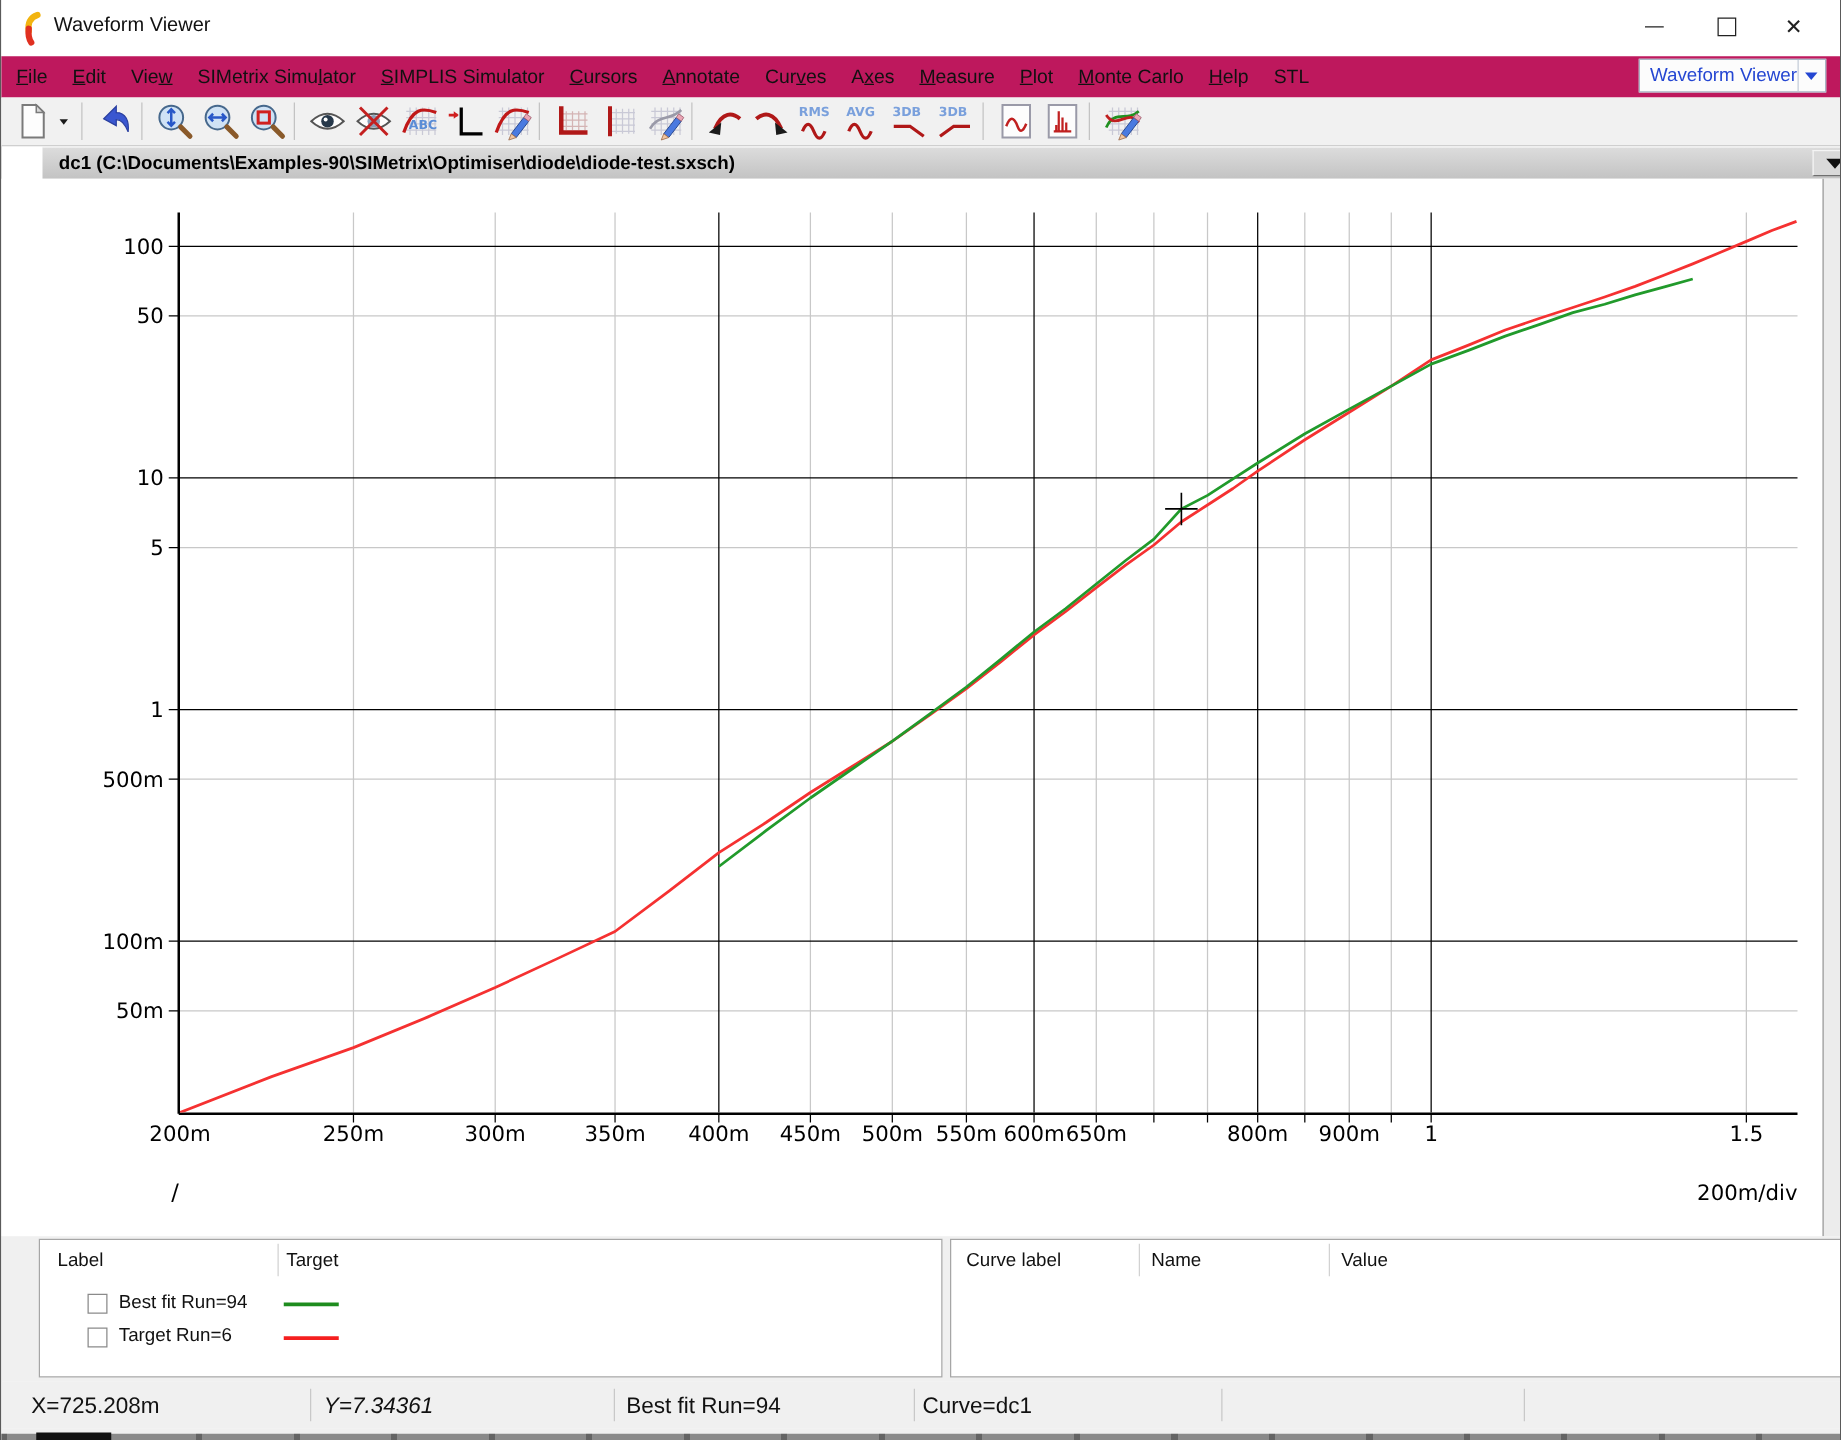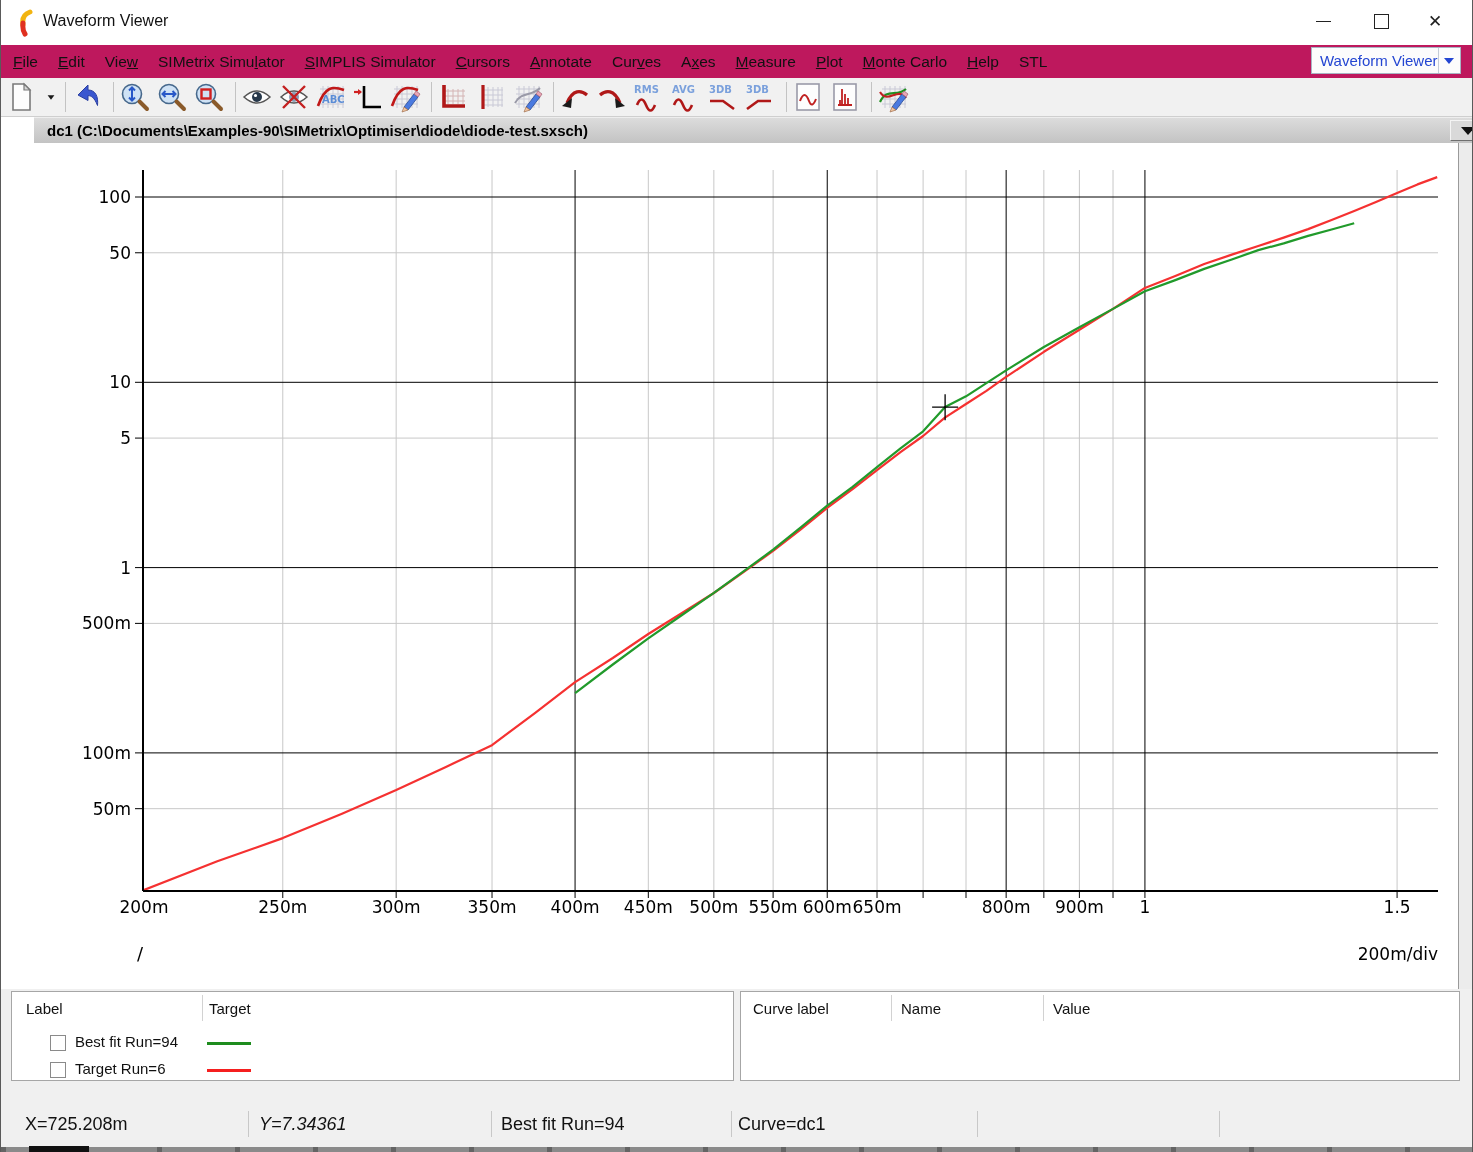--- a/index.html
+++ b/index.html
@@ -21,39 +21,39 @@
   .menu-item{padding:0 10px;font-size:15.5px;color:#111;height:33px;line-height:33px;white-space:nowrap;}
   .menu-item u{text-decoration:underline;}
   .viewer-select{position:absolute;right:11px;top:2px;width:148px;height:25px;border:1px solid #a9b4c4;
       background:#fcfcfc;display:flex;align-items:center;}
   .viewer-select .vs-label{flex:1;padding-left:8px;font-size:15px;color:#2446d2;white-space:nowrap;}
   .viewer-select .vs-arrow{width:22px;height:100%;border-left:1px solid #c4ccd8;display:flex;align-items:center;justify-content:center;}
   .vs-tri{width:0;height:0;border-left:5px solid transparent;border-right:5px solid transparent;border-top:6px solid #2446d2;}
   
   .toolbar{position:absolute;left:0;top:78px;width:100%;height:39px;background:#f1f1f1;
      border-bottom:1px solid #cfcfcf;display:flex;align-items:center;padding-left:4px;box-sizing:border-box;}
-  .tbtn{width:37px;height:34px;display:flex;align-items:center;justify-content:flex-start;}
+  .tbtn{width:37px;height:34px;display:flex;align-items:center;justify-content:flex-end;}
   .tbtn.narrow{width:18px;}
   .tbtn svg{display:block;}
   .tsep{width:1px;height:30px;background:#c3c3c3;margin:0 5px;}
   
   .tabbar{position:absolute;left:0;top:117px;width:100%;height:26px;
       background:linear-gradient(#dcdcdc,#c3c3c3);border-top:1px solid #eee;box-sizing:border-box;margin-left:33px;}
   .tab-title{position:absolute;left:13px;top:0;height:26px;line-height:26px;font-size:15px;font-weight:bold;color:#000;white-space:nowrap;}
   .tab-btn{position:absolute;top:2px;height:21px;background:#d9d9d9;border:1px solid;border-color:#f4f4f4 #6f6f6f #6f6f6f #f4f4f4;
       display:flex;align-items:center;justify-content:center;box-sizing:border-box;}
   .tab-btn.dd{right:20px;width:35px;}
   .tab-btn.cl{right:1px;width:18px;font-weight:bold;font-size:13px;color:#000;}
   .tab-tri{width:0;height:0;border-left:7px solid transparent;border-right:7px solid transparent;border-top:8px solid #111;}
   
   .plot-region{position:absolute;left:0;top:143px;width:100%;height:846px;background:#fff;}
   .plot-gutter{position:absolute;left:1457px;top:0;width:16px;height:846px;background:#ececec;border-left:1px solid #9a9a9a;box-sizing:border-box;}
   
   .panels{position:absolute;left:0;top:989px;width:100%;height:116px;background:#f0f0f0;}
-  .panel{position:absolute;top:2px;height:90px;background:#fff;border:1px solid #a6a6a6;box-sizing:border-box;}
+  .panel{position:absolute;top:2px;height:111px;background:#fff;border:1px solid #a6a6a6;box-sizing:border-box;margin-left:20px;}
   .panel.left{left:10px;width:723px;}
   .panel.right{left:739px;width:720px;}
   .ph{position:absolute;top:8px;font-size:15px;color:#111;white-space:nowrap;}
   .pdiv{position:absolute;top:3px;height:26px;width:1px;background:#d2d2d2;}
   .legend-row{position:absolute;left:0;width:100%;height:27px;}
   .cb{position:absolute;left:38px;top:5px;width:16px;height:16px;background:#fff;border:1px solid #8a8a8a;box-sizing:border-box;}
   .legend-label{position:absolute;left:63px;top:3px;font-size:15px;color:#111;white-space:nowrap;}
   .legend-line{position:absolute;left:195px;top:12px;width:44px;height:3px;}
   
   .statusbar{position:absolute;left:0;top:1105px;width:100%;height:38px;background:#f0f0f0;}

